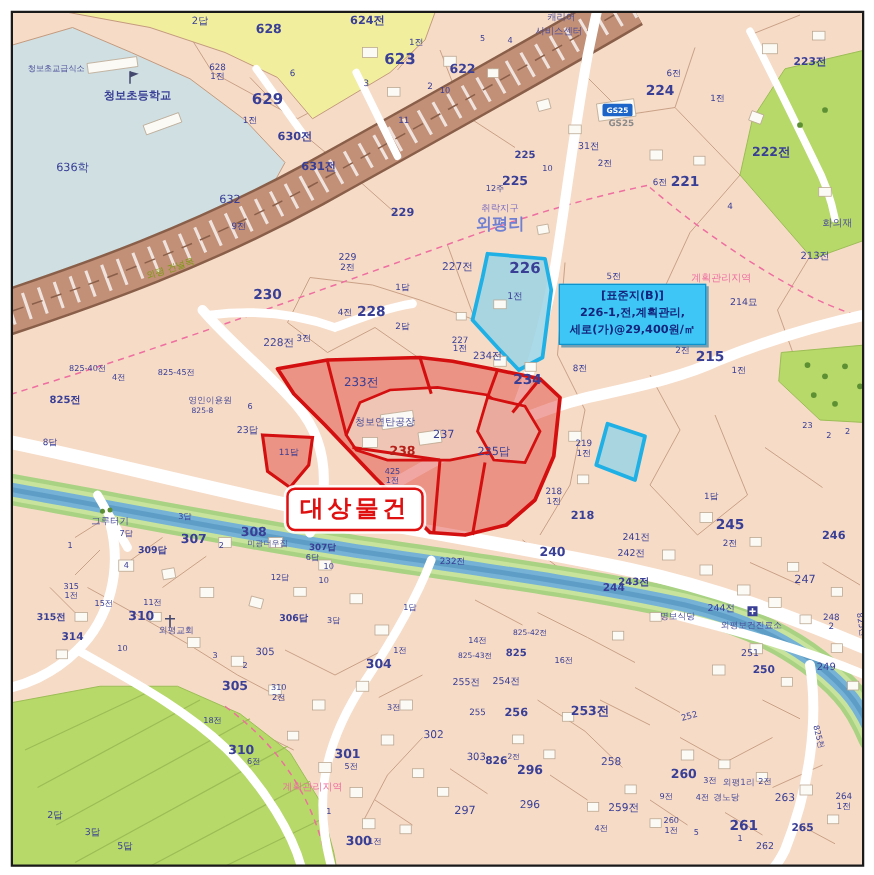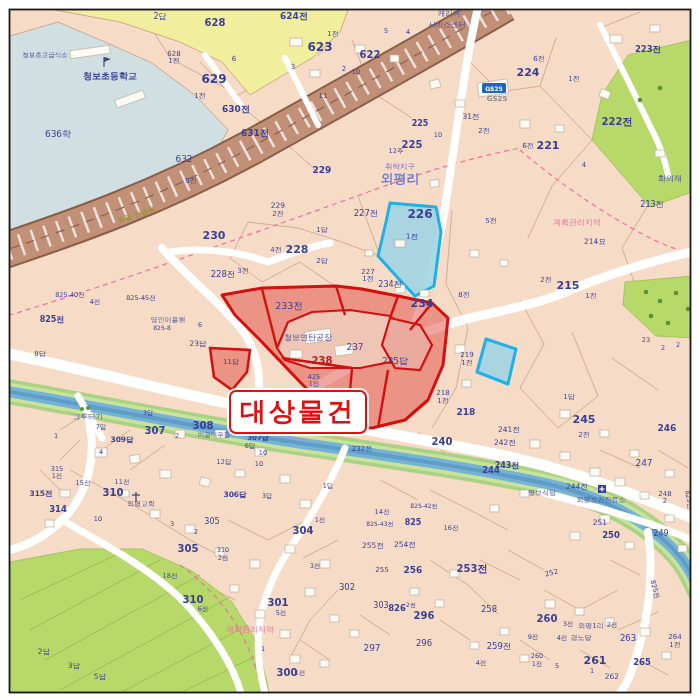--- a/index.html
+++ b/index.html
@@ -4,21 +4,21 @@
 <style>
   html,body{margin:0;padding:0;background:#ffffff;}
   .frame{position:relative;width:699px;height:700px;background:#ffffff;overflow:hidden;
          font-family:"DejaVu Sans",sans-serif;}
   #map-svg{position:absolute;left:0;top:0;width:699px;height:700px;}
   .callout{position:absolute;z-index:20;background:#3ec7f6;border:1px solid #0f93cc;
            box-shadow:2px 2px 0 rgba(10,110,160,.55);color:#14257e;font-size:9px;
            font-weight:bold;text-align:center;line-height:1.5;padding:3px 3px;
            font-family:"DejaVu Sans",sans-serif;white-space:nowrap;}
   .subject{position:absolute;z-index:21;background:#ffffff;border:2.5px solid #e01010;
-           border-radius:7px;color:#e01010;font-size:26px;font-weight:bold;
+           border-radius:7px;color:#e01010;font-size:19px;font-weight:bold;
            letter-spacing:3px;padding:2px 9px 3px 9px;
            box-shadow:0 0 0 2px rgba(255,255,255,.9);white-space:nowrap;}
 </style>
 </head>
 <body>
 
 <div class="frame">
   <svg id="map-svg" viewBox="0 0 699 700">
       <defs>
         <clipPath id="mapclip">
@@ -375,16 +375,21 @@
           <text x="44" y="654" font-size="7.5" fill="#3a3f96" text-anchor="middle">2답</text>
           <text x="74" y="668" font-size="7.5" fill="#3a3f96" text-anchor="middle">3답</text>
           <text x="100" y="679" font-size="7.5" fill="#3a3f96" text-anchor="middle">5답</text>
           <text x="687" y="500" font-size="6.5" fill="#3a3f96" text-anchor="middle" transform="rotate(80 687 500)">825천</text>
           <text x="653" y="590" font-size="6.5" fill="#3a3f96" text-anchor="middle" transform="rotate(75 653 590)">825천</text>
         </g>
       </g>
       <rect x="9.5" y="9.5" width="681" height="683" fill="none" stroke="#1a1a1a" stroke-width="1.8"></rect>
     </svg>
 
+  <div class="callout" id="callout-b" style="left: 447px; top: 227px; min-width: 110px;">
+    <div>[표준지(B)]</div>
+    <div>226-1,전,계획관리,</div>
+    <div>세로(가)@29,400원/㎡</div>
+  </div>
 
 
   <div class="subject" id="subject-label" style="left: 229px; top: 390px;">대상물건</div>
 </div>
 
 </body></html>

